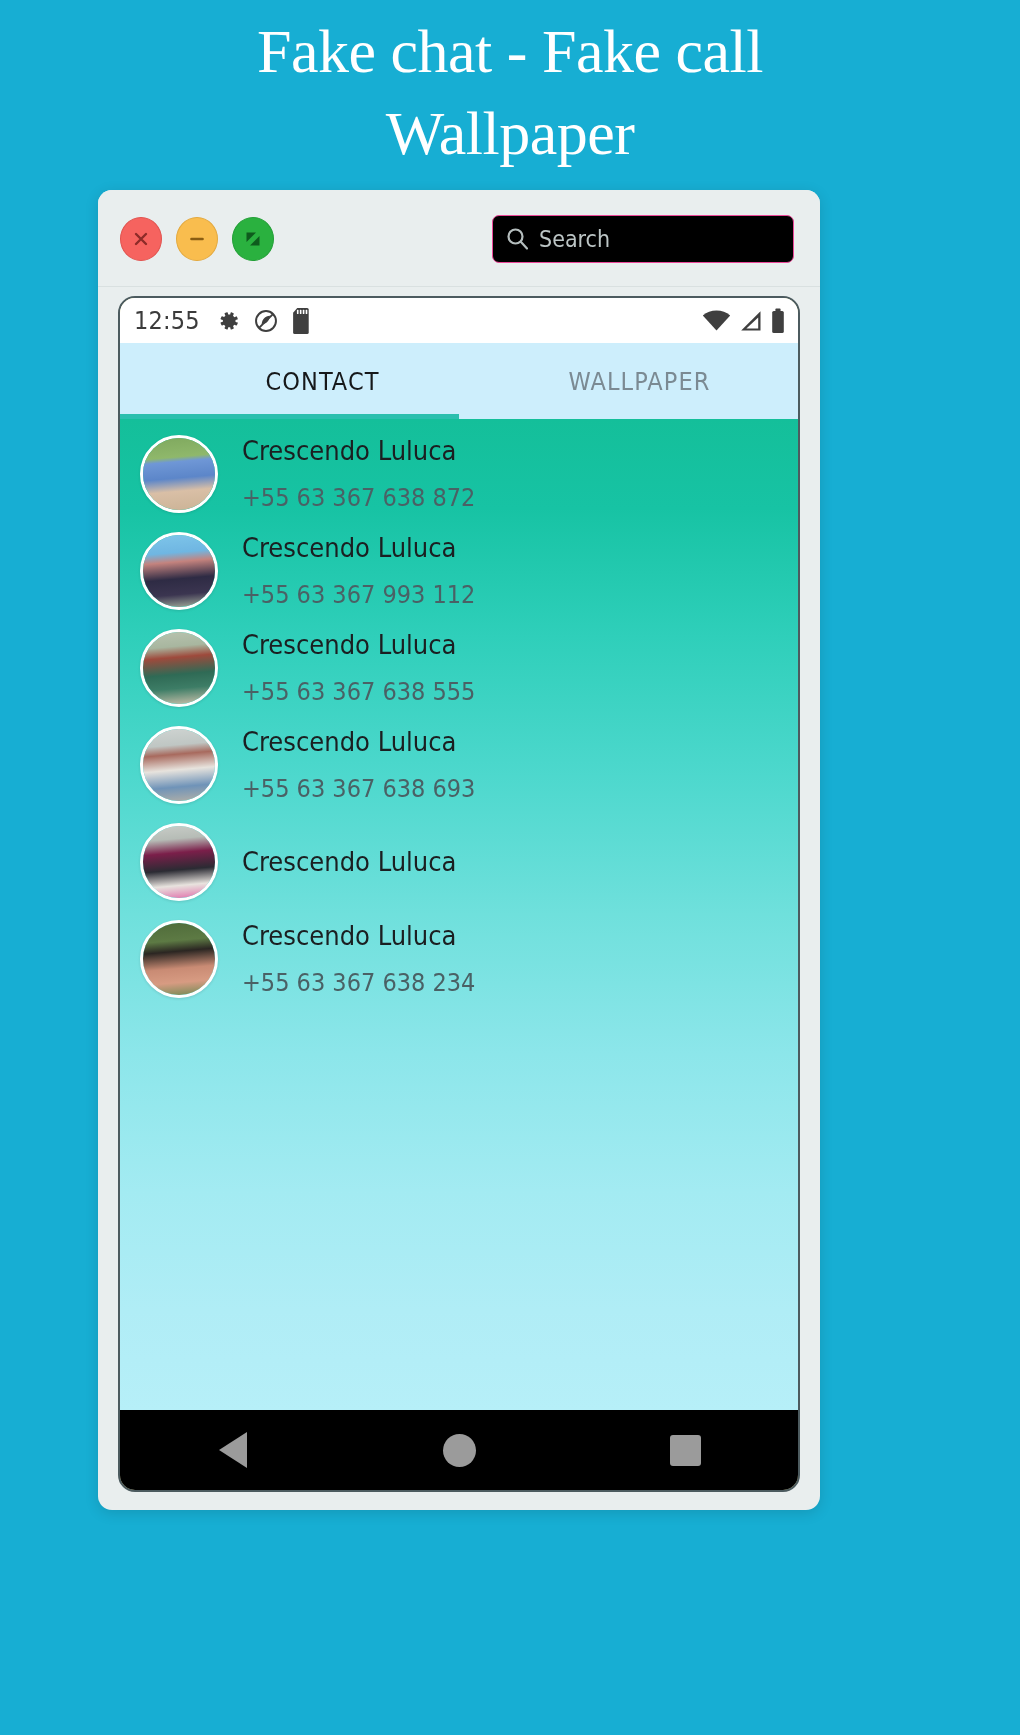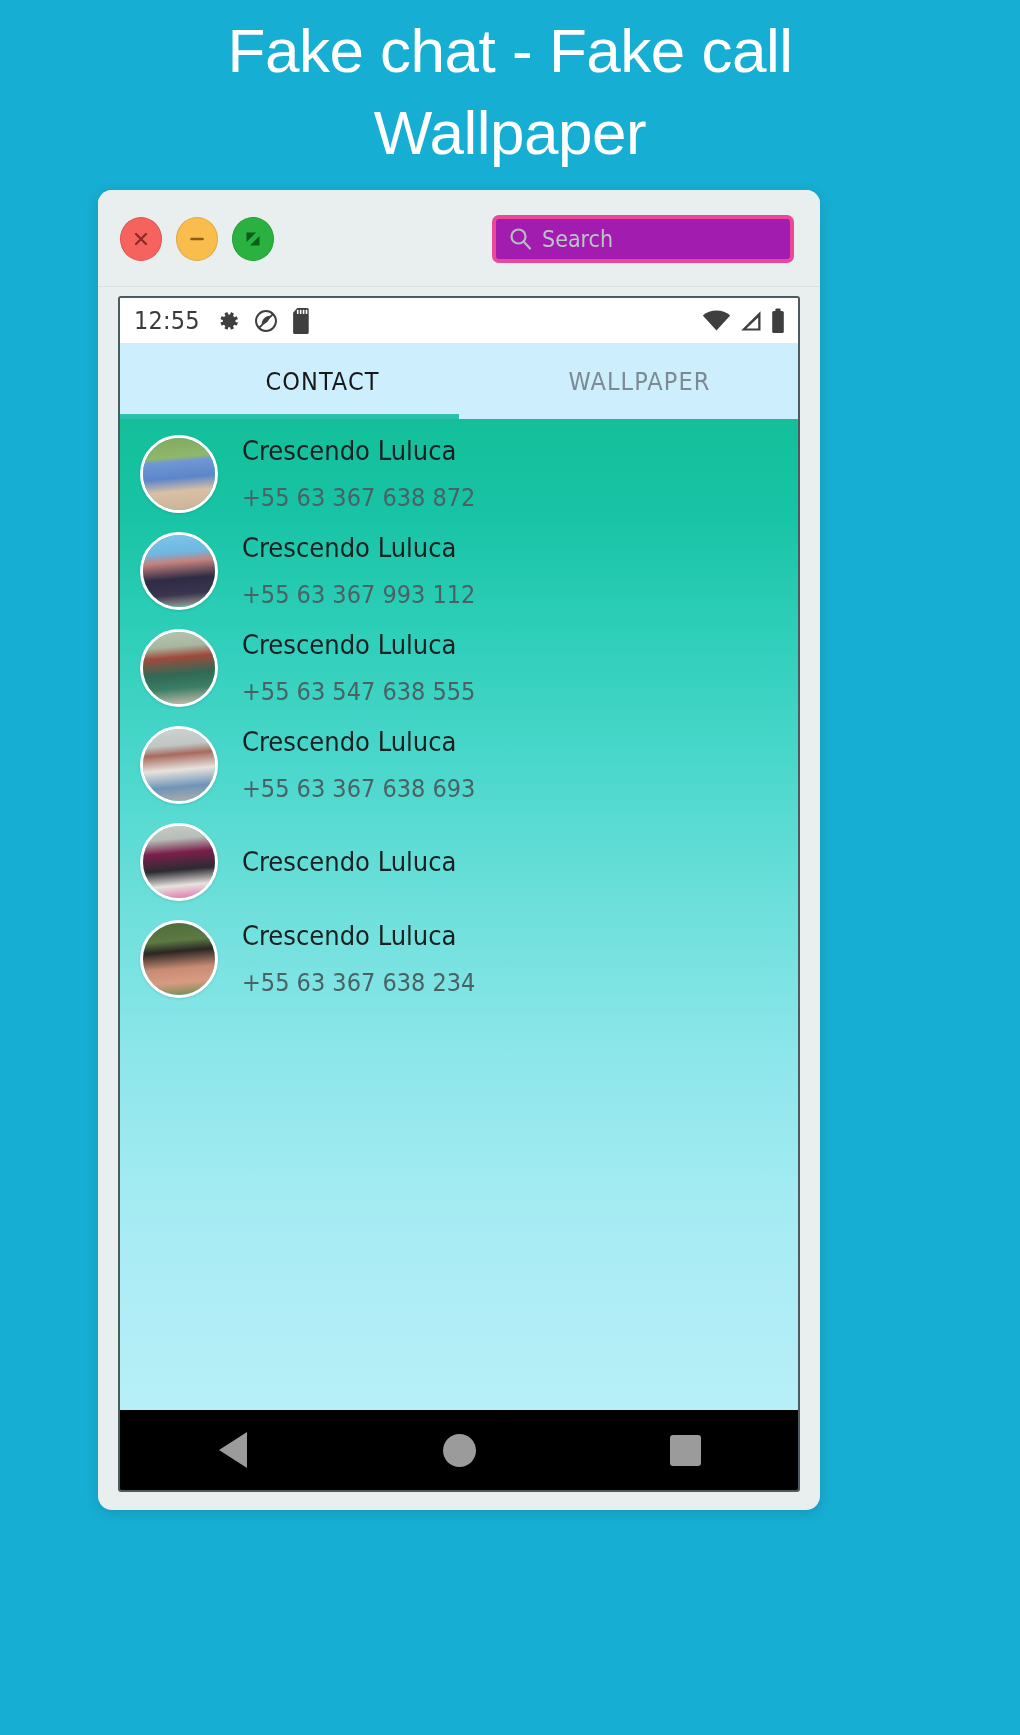--- a/index.html
+++ b/index.html
@@ -11,21 +11,21 @@
   }
 
   .page { position: relative; width: 1020px; height: 1735px; background: #17AED3; }
 
   
   .title {
     position: absolute; left: 0; top: 10px; width: 1020px;
     text-align: center; color: #ffffff;
     font-size: 62px; line-height: 82px; font-weight: 400;
     letter-spacing: -0.5px;
-    font-family: Liberation Sans, sans-serif;
+    font-family: Liberation Serif, serif;
   }
   .title .l2 { display: block; }
 
   
   .window {
     position: absolute; left: 98px; top: 190px;
     width: 722px; height: 1320px;
     background: #e9eeee;
     border-radius: 14px;
     box-shadow: 0 3px 14px rgba(0,0,0,0.13);
@@ -43,39 +43,39 @@
     position: relative;
   }
   .light.red    { background: #f6635f; border: 1px solid #e1534f; }
   .light.yellow { background: #f9bd4e; border: 1px solid #e3a93f; }
   .light.green  { background: #2ab13f; border: 1px solid #23a037; }
   .light svg { display: block; }
 
   .searchbox {
     position: absolute; right: 26px; top: 25px;
     width: 302px; height: 48px;
-    background: #a21caf;
-    border: 4px solid #ec4899;
+    background: #000000;
+    border: 1px solid #ec4899;
     border-radius: 7px;
     display: flex; align-items: center; padding: 0 12px;
   }
   .searchbox .mag { width: 26px; height: 26px; flex: 0 0 26px; margin-right: 8px; }
   .searchbox .mag circle, .searchbox .mag line { stroke: #b4bdbd; }
   .searchbox .ph {
     color: #bcc5c5; font-size: 23px;
     font-family: "DejaVu Sans Condensed", "Liberation Sans", sans-serif;
   }
 
   
   .phone {
     position: absolute; left: 20px; top: 106px;
     width: 682px; height: 1196px;
     background: #fef9c3;
     border: 2px solid #4c5b5f;
-    border-radius: 3px;
+    border-radius: 17px;
     overflow: hidden;
     display: flex; flex-direction: column;
   }
 
   .statusbar {
     height: 45px; flex: 0 0 45px; background: #ffffff;
     display: flex; align-items: center;
     padding: 0 13px 0 14px;
   }
   .sb-time {
@@ -272,21 +272,21 @@
               <span class="cnum">+55 63 367 993 112</span>
             </div>
           </div>
 
           <div class="crow">
             <div class="avatar">
               <div class="av-inner" style="background:linear-gradient(175deg,#b9c4b0 0%,#a8b69f 22%,#9e4a3c 36%,#2f6a55 58%,#3d7d66 76%,#d0c3ae 100%);"></div>
             </div>
             <div class="ctext">
               <span class="cname">Crescendo Luluca</span>
-              <span class="cnum">+55 63 547 638 555</span>
+              <span class="cnum">+55 63 367 638 555</span>
             </div>
           </div>
 
           <div class="crow">
             <div class="avatar">
               <div class="av-inner" style="background:linear-gradient(175deg,#cfd4d2 0%,#bfc6c3 24%,#a86a5e 36%,#e7e3dd 56%,#6f93b8 78%,#b5b1a6 100%);"></div>
             </div>
             <div class="ctext">
               <span class="cname">Crescendo Luluca</span>
               <span class="cnum">+55 63 367 638 693</span>

